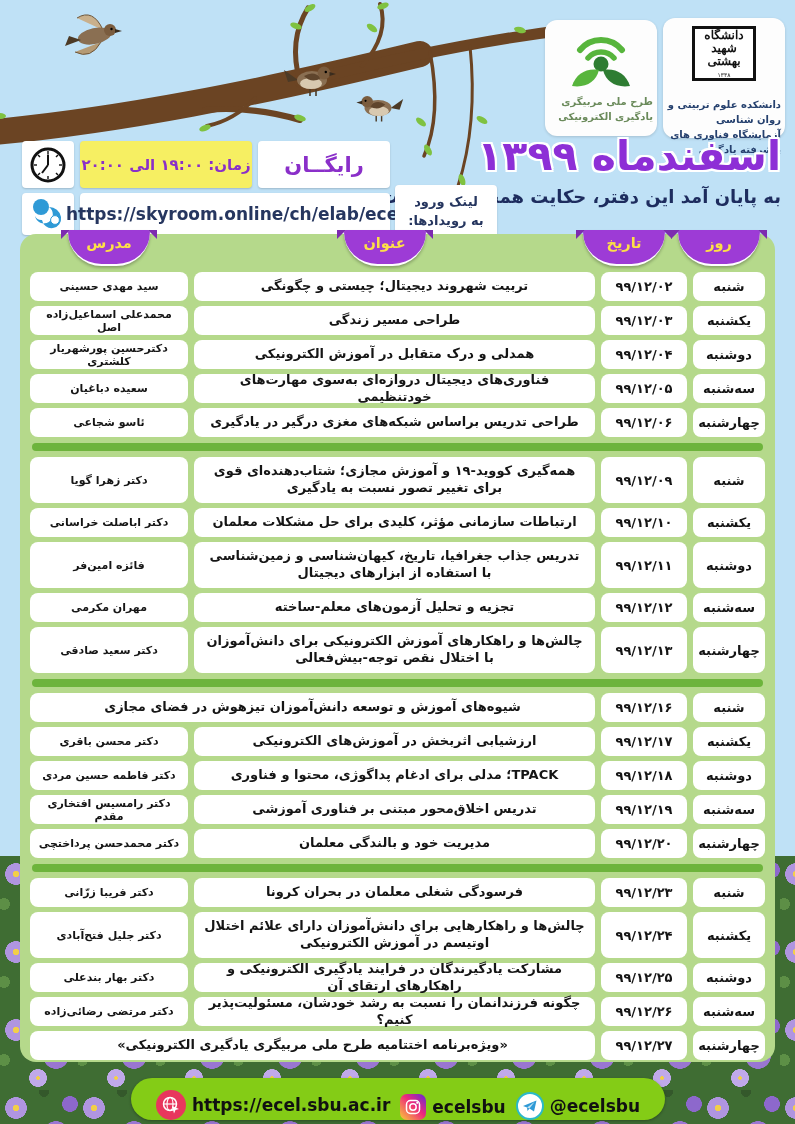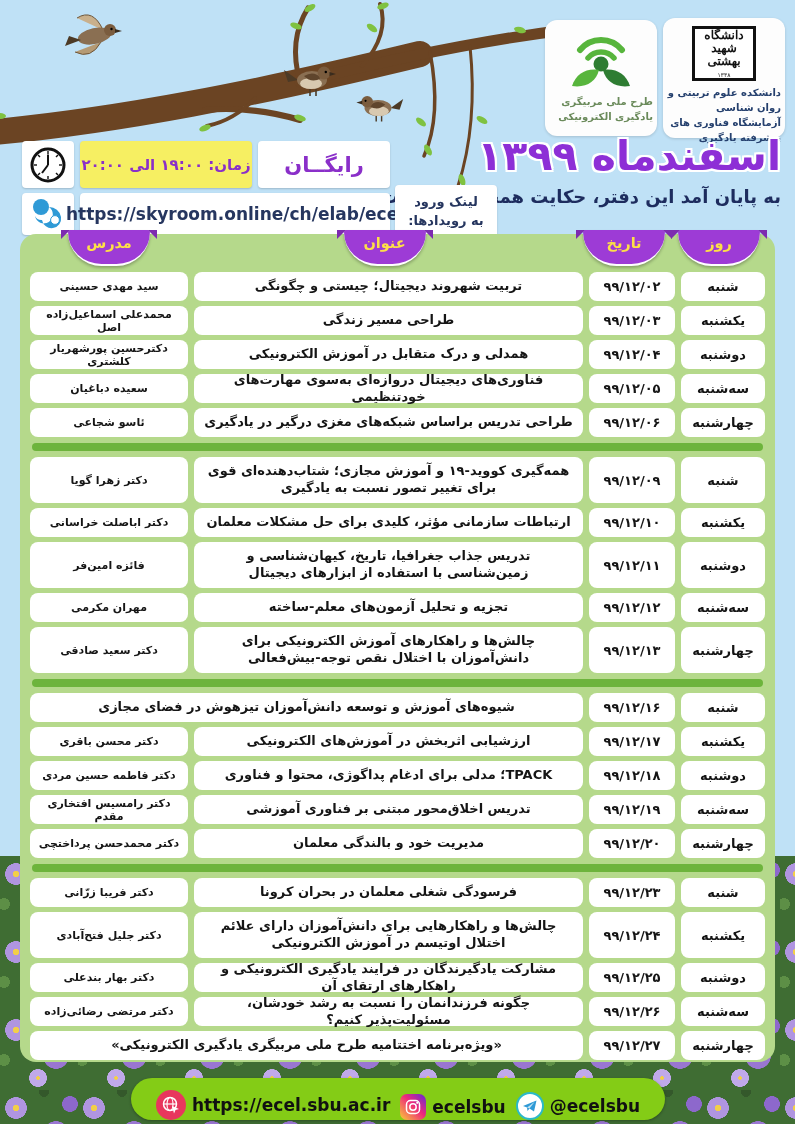--- a/index.html
+++ b/index.html
@@ -24,21 +24,21 @@
       radial-gradient(circle 5px  at 44px 2px,  #34582b 97%, transparent);
     background-size:78px 78px;
   }
 
   
   .branch-svg { position:absolute; left:0; top:0; }
 
   
   .logo-card { position:absolute; background:#fdfdfd; border-radius:12px; box-shadow:0 1px 3px rgba(0,0,0,.15); display:flex; flex-direction:column; align-items:center; justify-content:flex-start; padding:8px 4px 5px; }
   .logo-card.ecel { left:545px; top:20px; width:112px; height:116px; }
-  .logo-card.sbu  { left:663px; top:18px; width:122px; height:120px; }
+  .logo-card.sbu  { left:663px; top:18px; width:122px; height:120px;gap:12px; }
   .logo-caption { font-size:10px; font-weight:bold; text-align:right; line-height:1.5; margin-top:4px; }
   .logo-card.ecel .logo-caption { color:#6a8a5a; }
   .logo-card.sbu  .logo-caption { color:#25406e; }
   .sbu-frame { width:64px; height:64px; border:3px solid #111; display:flex; flex-direction:column; align-items:center; justify-content:center; background:#fff; }
   .sbu-callig { font-family:"DejaVu Serif", serif; font-weight:bold; font-size:12px; color:#111; text-align:center; line-height:1.1; }
   .sbu-year { font-size:6px; color:#111; margin-top:2px; }
 
   
   .main-title {
     position:absolute; right:14px; top:132px; font-size:41px; font-weight:bold; color:#8d2fd6;
@@ -66,21 +66,21 @@
             border-bottom:2px solid #fff; box-shadow:0 2px 3px rgba(0,0,0,.25); }
   .hbadge::before, .hbadge::after { content:""; position:absolute; top:0; width:0; height:0; border-style:solid; }
   .hbadge::before { right:-7px; border-width:9px 0 0 9px; border-color:#7d2bb0 transparent transparent transparent; }
   .hbadge::after  { left:-7px;  border-width:9px 9px 0 0; border-color:#7d2bb0 transparent transparent transparent; }
 
   .rows { display:flex; flex-direction:column; gap:5px; margin-top:2px; }
   .trow { display:flex; direction:rtl; gap:6px; }
   .cell { background:#fff; border-radius:8px; display:flex; align-items:center; justify-content:center; text-align:center;
           font-weight:bold; color:#151515; height:29px; }
   .trow.tall .cell { height:46px; }
-  .c-day   { width:84px;  font-size:13px; }
+  .c-day   { width:72px;  font-size:13px; }
   .c-date  { width:86px;  font-size:13px; }
   .c-title { flex:1; font-size:13px; padding:0 10px; line-height:1.3; direction:rtl; }
   .c-instr { width:158px; font-size:11px; padding:0 4px; direction:rtl; }
   .divider { height:8px; background:#6db43c; border-radius:4px; margin:1px 2px; }
 
   
   .footer-bar { position:absolute; left:131px; top:1078px; width:534px; height:42px; background:#84cc16; border-radius:21px;
                 display:flex; direction:ltr; align-items:flex-end; justify-content:center; gap:10px; padding:0 12px;
                 box-shadow:0 1px 3px rgba(0,0,0,.3); }
   .footer-bar .flink { display:flex; align-items:center; gap:6px; color:#111; font-weight:bold; font-size:17px; text-decoration:none; }

